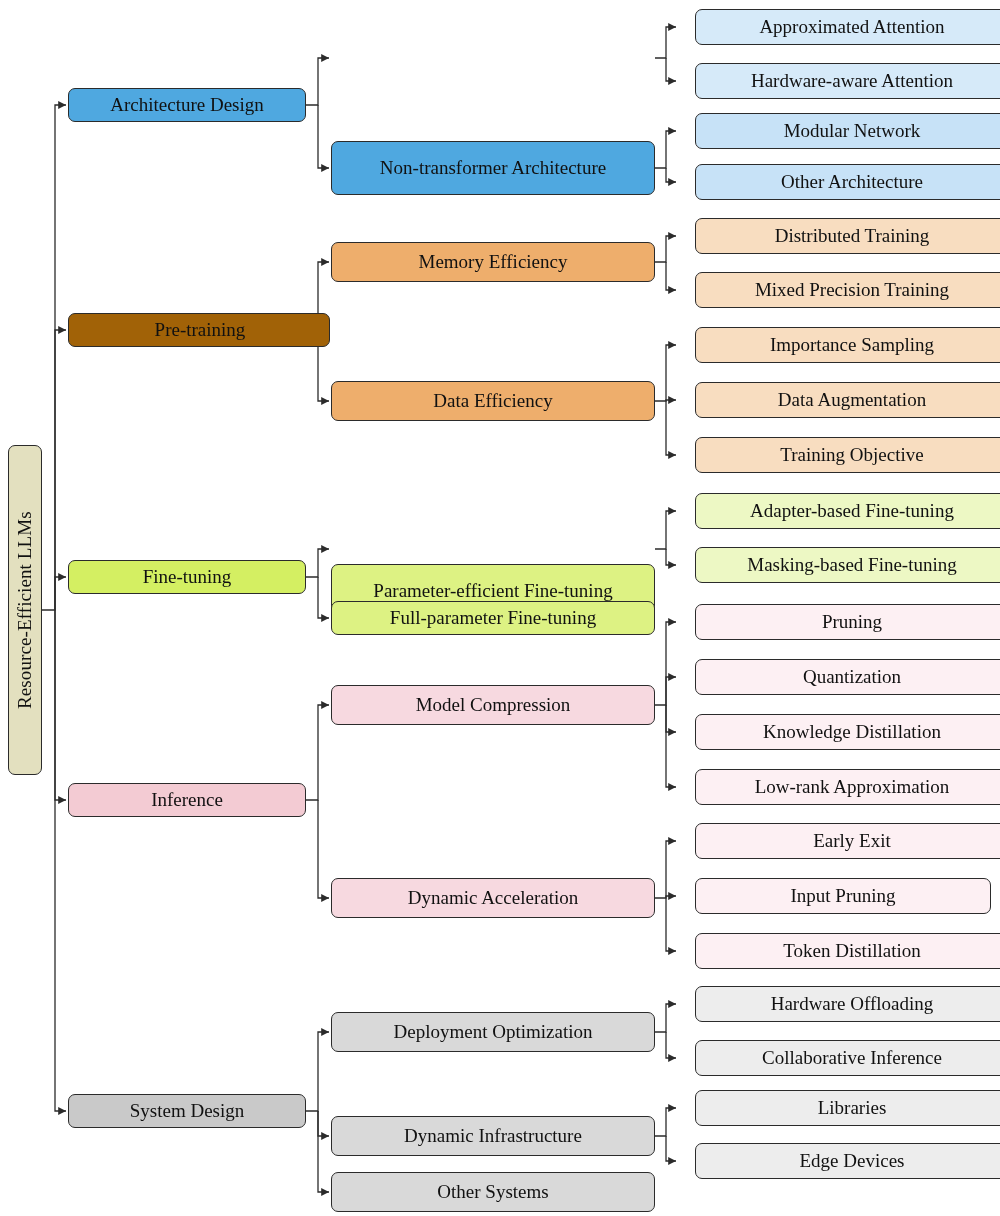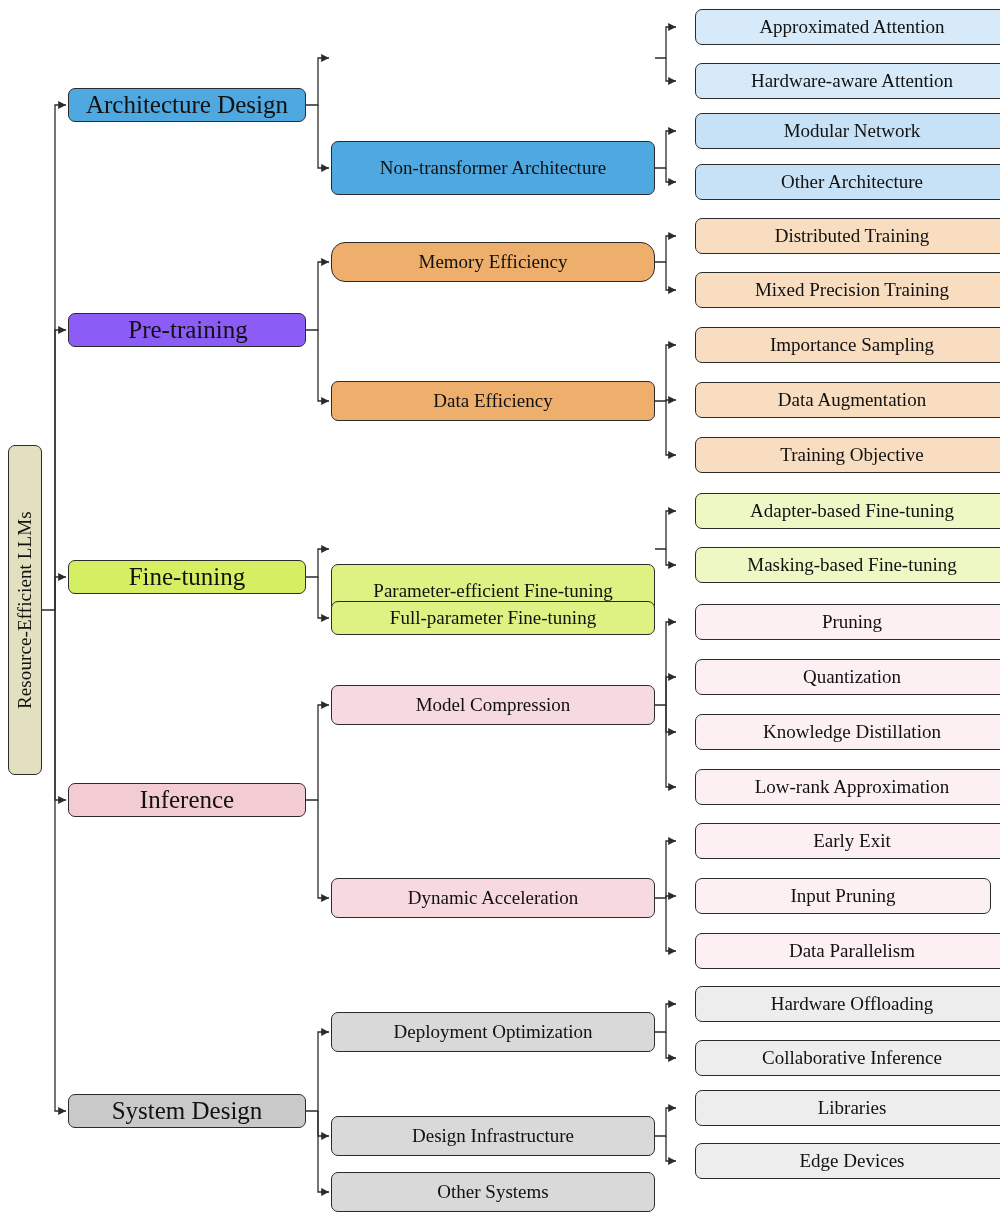--- a/index.html
+++ b/index.html
@@ -37,21 +37,21 @@
     color: #111111;
     line-height: 1.12;
     padding: 2px 6px;
   }
   .root {
     writing-mode: vertical-rl;
     transform: rotate(180deg);
     font-size: 19px;
     letter-spacing: 0.1px;
   }
-  .lvl1 { font-size: 25px; }
+  .lvl1 { font-size: 19px; }
   .lvl2 { font-size: 19px; }
   .lvl3 { font-size: 19px; margin-left: 17px; }
 </style>
 </head>
 <body>
 
 <div id="canvas">
 
   <svg class="links" viewBox="0 0 1000 1216">
     <defs>
@@ -116,37 +116,37 @@
     </g>
   </svg>
 
   <div class="node root" style="left:8px; top:445px; width:34px; height:330px; background:#e3e0bf;">
     <span>Resource-Efficient LLMs</span>
   </div>
 
   <div class="node lvl1" style="left:68px; top:88px; width:238px; height:34px; background:#4fa8e0;">
     <span>Architecture Design</span>
   </div>
-  <div class="node lvl1" style="left:68px; top:313px; width:238px; height:34px; background:#8b5cf6;padding-left:8px;">
+  <div class="node lvl1" style="left:68px; top:313px; width:262px; height:34px; background:#a16207;padding-left:8px;">
     <span>Pre-training</span>
   </div>
   <div class="node lvl1" style="left:68px; top:560px; width:238px; height:34px; background:#d4ef62;">
     <span>Fine-tuning</span>
   </div>
   <div class="node lvl1" style="left:68px; top:783px; width:238px; height:34px; background:#f3cbd3;">
     <span>Inference</span>
   </div>
   <div class="node lvl1" style="left:68px; top:1094px; width:238px; height:34px; background:#c9c9c9;">
     <span>System Design</span>
   </div>
 
   <div class="node lvl2" style="left:331px; top:141px; width:324px; height:54px; background:#4fa8e0;">
     <span>Non-transformer Architecture</span>
   </div>
-  <div class="node lvl2" style="left:331px; top:242px; width:324px; height:40px; background:#eeae6c;border-radius:14px;">
+  <div class="node lvl2" style="left:331px; top:242px; width:324px; height:40px; background:#eeae6c;">
     <span>Memory Efficiency</span>
   </div>
   <div class="node lvl2" style="left:331px; top:381px; width:324px; height:40px; background:#eeae6c;">
     <span>Data Efficiency</span>
   </div>
   <div class="node lvl2" style="left:331px; top:522px; width:324px; height:54px; background:#ddf283;margin-top:42px;">
     <span>Parameter-efficient Fine-tuning</span>
   </div>
   <div class="node lvl2" style="left:331px; top:601px; width:324px; height:34px; background:#ddf283;">
     <span>Full-parameter Fine-tuning</span>
@@ -154,21 +154,21 @@
   <div class="node lvl2" style="left:331px; top:685px; width:324px; height:40px; background:#f7d9e0;">
     <span>Model Compression</span>
   </div>
   <div class="node lvl2" style="left:331px; top:878px; width:324px; height:40px; background:#f7d9e0;">
     <span>Dynamic Acceleration</span>
   </div>
   <div class="node lvl2" style="left:331px; top:1012px; width:324px; height:40px; background:#d9d9d9;">
     <span>Deployment Optimization</span>
   </div>
   <div class="node lvl2" style="left:331px; top:1116px; width:324px; height:40px; background:#d9d9d9;">
-    <span>Design Infrastructure</span>
+    <span>Dynamic Infrastructure</span>
   </div>
   <div class="node lvl2" style="left:331px; top:1172px; width:324px; height:40px; background:#d9d9d9;">
     <span>Other Systems</span>
   </div>
 
   <div class="node lvl3" style="left:678px; top:9px; width:314px; height:36px; background:#d6eaf9;">
     <span>Approximated Attention</span>
   </div>
   <div class="node lvl3" style="left:678px; top:63px; width:314px; height:36px; background:#d6eaf9;">
     <span>Hardware-aware Attention</span>
@@ -215,21 +215,21 @@
   <div class="node lvl3" style="left:678px; top:769px; width:314px; height:36px; background:#fdf0f3;">
     <span>Low-rank Approximation</span>
   </div>
   <div class="node lvl3" style="left:678px; top:823px; width:314px; height:36px; background:#fdf0f3;">
     <span>Early Exit</span>
   </div>
   <div class="node lvl3" style="left:678px; top:878px; width:296px; height:36px; background:#fdf0f3;">
     <span>Input Pruning</span>
   </div>
   <div class="node lvl3" style="left:678px; top:933px; width:314px; height:36px; background:#fdf0f3;">
-    <span>Data Parallelism</span>
+    <span>Token Distillation</span>
   </div>
 
   <div class="node lvl3" style="left:678px; top:986px; width:314px; height:36px; background:#ededed;">
     <span>Hardware Offloading</span>
   </div>
   <div class="node lvl3" style="left:678px; top:1040px; width:314px; height:36px; background:#ededed;">
     <span>Collaborative Inference</span>
   </div>
   <div class="node lvl3" style="left:678px; top:1090px; width:314px; height:36px; background:#ededed;">
     <span>Libraries</span>

